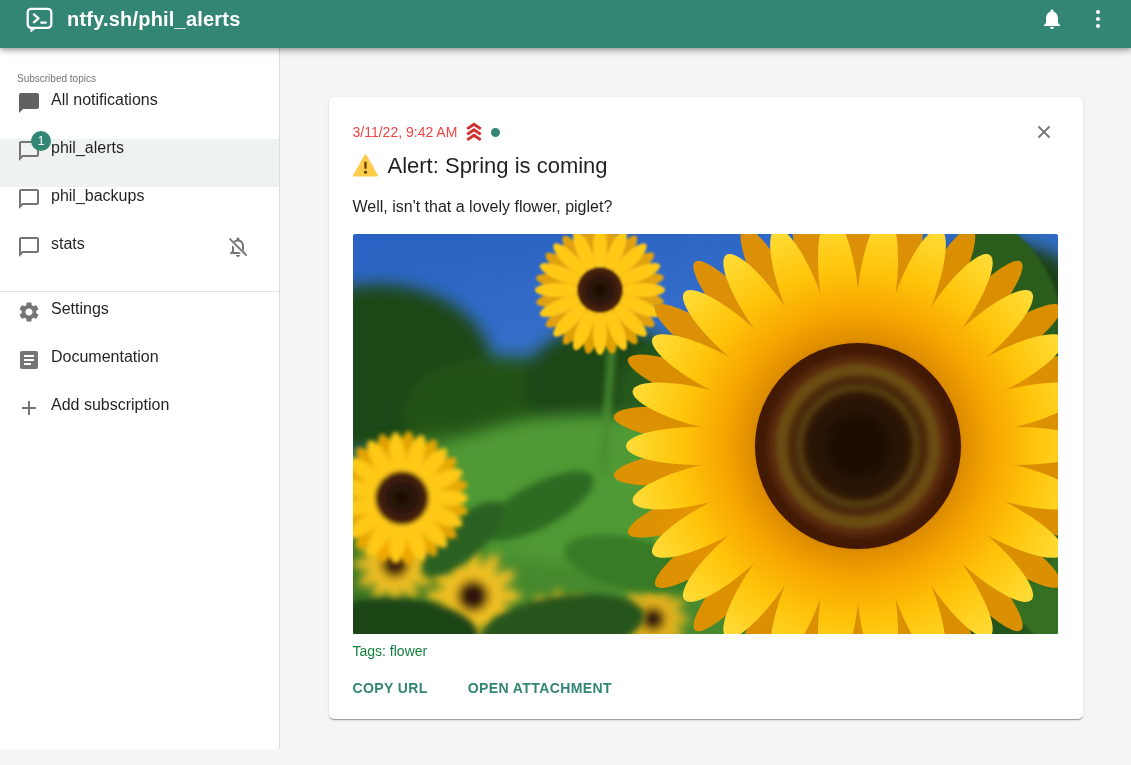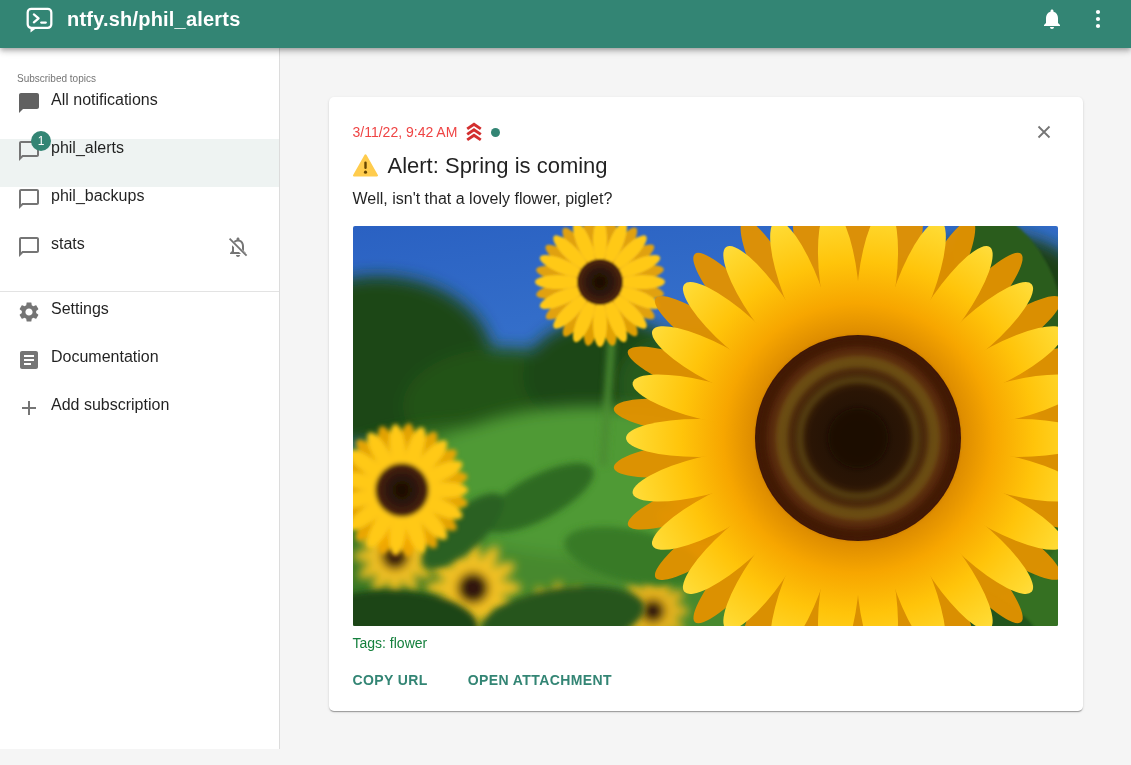--- a/index.html
+++ b/index.html
@@ -61,21 +61,21 @@
   .unread-dot { width: 9px; height: 9px; border-radius: 50%; background: #338574; flex: none; }
   .close-btn {
     margin-left: auto; border: none; background: none; cursor: pointer;
     width: 30px; height: 30px; display: flex; align-items: center; justify-content: center;
     border-radius: 50%; padding: 0;
   }
   .card-title {
     margin-top: 8px; font-size: 22px; color: rgba(0,0,0,.87);
     display: flex; align-items: center; gap: 10px; line-height: 1.32;
   }
-  .card-body { margin-top: 8px; font-size: 16px; color: rgba(0,0,0,.87); line-height: 1.35; }
+  .card-body { margin-top: 16px; font-size: 16px; color: rgba(0,0,0,.87); line-height: 1.35; }
   .attachment {
     margin-top: 16px; width: 705px; height: 400px; border-radius: 2px;
     overflow: hidden; display: block; cursor: pointer;
   }
   .tags { margin-top: 9px; font-size: 14px; color: #15803d; }
   .actions { margin-top: 12px; display: flex; gap: 40px; }
   .text-btn {
     background: none; border: none; color: #338574;
     font-family: "Liberation Sans", sans-serif;
     font-size: 14px; font-weight: 700; letter-spacing: .4px;

